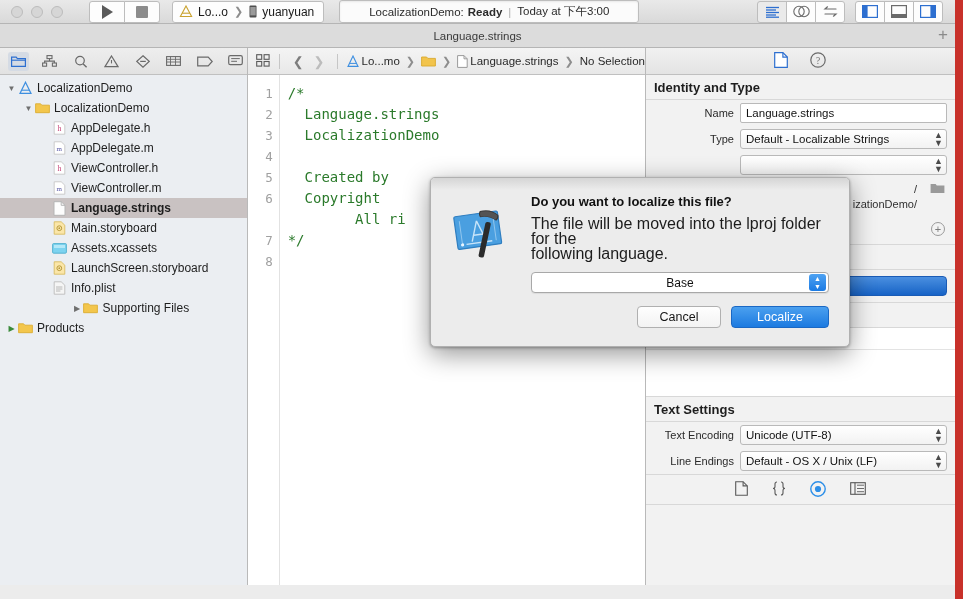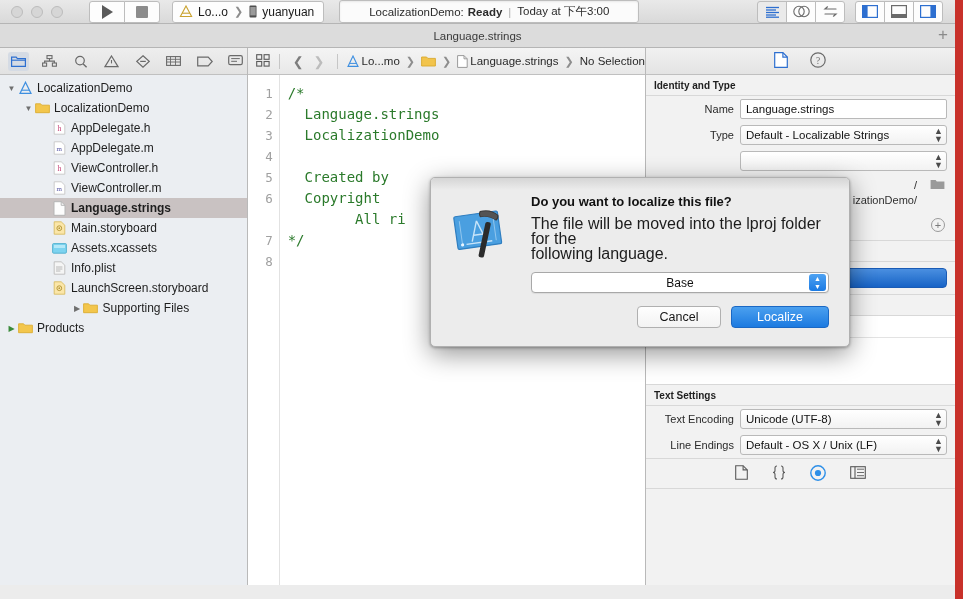--- a/index.html
+++ b/index.html
@@ -137,21 +137,21 @@
   
   .insp { width: 322px; background: #f2f2f2; display: flex; flex-direction: column;
           font-size: 11px; color: #1e1e1e; }
   .insp-tabs {
     height: 27px; background: linear-gradient(to bottom,#f1f1f1,#e4e4e4);
     border-bottom: 1px solid #c0c0c0;
     display: flex; align-items: center; justify-content: center; gap: 22px;
   }
   .insp-body { flex: 1; overflow: hidden; }
   .sec-hd {
-    font-weight: bold; font-size: 10px; padding: 5px 0 4px 8px;
+    font-weight: bold; font-size: 13px; padding: 5px 0 4px 8px;
     background: #f2f2f2; border-bottom: 1px solid #d8d8d8;
   }
   .fld { display: flex; align-items: center; padding: 3px 8px 3px 0; gap: 6px; }
   .fld .k { width: 88px; text-align: right; color: #2a2a2a; flex: 0 0 88px; }
   .txtin {
     flex: 1; height: 20px; background: #fff; border: 1px solid #b9b9b9;
     border-radius: 2px; padding: 0 5px; font-size: 11.5px; line-height: 18px;
     color: #111;
   }
   .selin {
@@ -482,40 +482,40 @@
                 <rect x="0.6" y="1.6" width="13.8" height="9.6" rx="1" fill="#7dd3f0" stroke="#4eaecd" stroke-width="0.9"></rect>
                 <rect x="2" y="3" width="11" height="3" fill="#b4e8f8"></rect>
               </svg>
             </span>
             <span class="lbl">Assets.xcassets</span>
           </div>
           <div class="row" style="padding-left: 40px;">
             <span class="tri"></span>
             <span class="ic">
               <svg width="13" height="14" viewBox="0 0 13 14">
+                <path d="M1.2 0.8 h7 l3.6 3.4 v9 h-10.6 z" fill="#fbe6a8" stroke="#d8bc62" stroke-width="0.9"></path>
+                <circle cx="6.3" cy="7.2" r="2.4" fill="none" stroke="#b89a3d" stroke-width="1"></circle>
+                <circle cx="6.3" cy="7.2" r="0.9" fill="#b89a3d"></circle>
+              </svg>
+            </span>
+            <span class="lbl">LaunchScreen.storyboard</span>
+          </div>
+          <div class="row" style="padding-left: 40px;">
+            <span class="tri"></span>
+            <span class="ic">
+              <svg width="13" height="14" viewBox="0 0 13 14">
                 <path d="M1.2 0.8 h7 l3.6 3.4 v9 h-10.6 z" fill="#f5f5f5" stroke="#bcbcbc" stroke-width="0.9"></path>
                 <g stroke="#a8a8a8" stroke-width="0.8">
                   <line x1="3" y1="6" x2="9.4" y2="6"></line>
                   <line x1="3" y1="8" x2="9.4" y2="8"></line>
                   <line x1="3" y1="10" x2="7.4" y2="10"></line>
                 </g>
               </svg>
             </span>
             <span class="lbl">Info.plist</span>
-          </div>
-          <div class="row" style="padding-left: 40px;">
-            <span class="tri"></span>
-            <span class="ic">
-              <svg width="13" height="14" viewBox="0 0 13 14">
-                <path d="M1.2 0.8 h7 l3.6 3.4 v9 h-10.6 z" fill="#fbe6a8" stroke="#d8bc62" stroke-width="0.9"></path>
-                <circle cx="6.3" cy="7.2" r="2.4" fill="none" stroke="#b89a3d" stroke-width="1"></circle>
-                <circle cx="6.3" cy="7.2" r="0.9" fill="#b89a3d"></circle>
-              </svg>
-            </span>
-            <span class="lbl">LaunchScreen.storyboard</span>
           </div>
           <div class="row" style="padding-left: 14px; justify-content: center;">
             <span class="tri closed"></span>
             <span class="ic">
               <svg width="15" height="12" viewBox="0 0 15 12">
                 <path d="M0.6 1.8 h5 l1.2 1.4 h7.6 v7.5 h-13.8 z" fill="#f3c64c" stroke="#ddae32" stroke-width="0.9"></path>
               </svg>
             </span>
             <span class="lbl">Supporting Files</span>
           </div>

